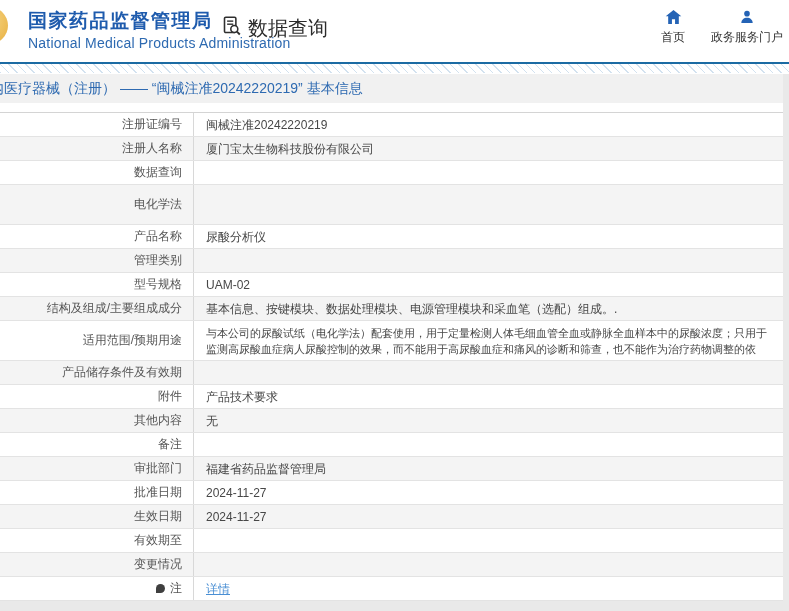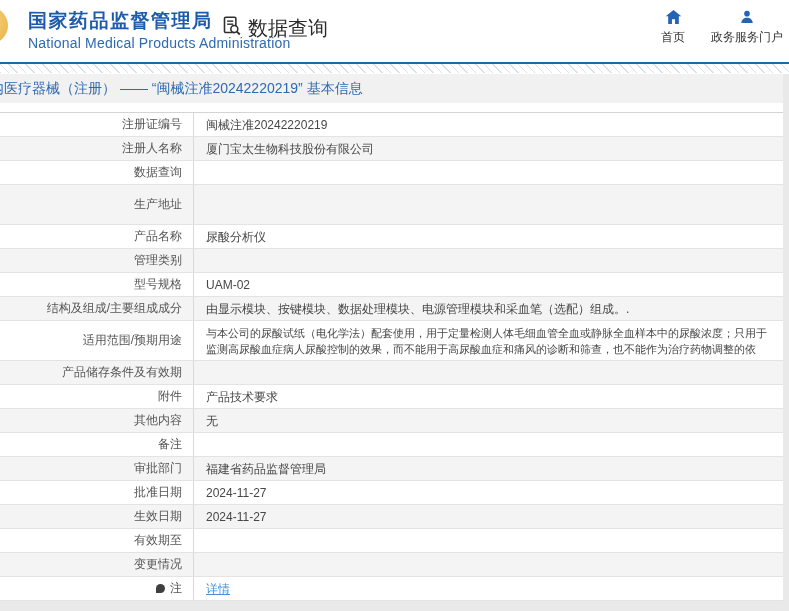--- a/index.html
+++ b/index.html
@@ -114,21 +114,21 @@
           <span class="val">厦门宝太生物科技股份有限公司</span>
         </div>
       </div>
       <div class="row">
         <div class="cell-label">
           <span>数据查询</span>
         </div>
       </div>
       <div class="row alt tall">
         <div class="cell-label">
-          <span>生产地址</span>
+          <span>电化学法</span>
         </div>
       </div>
       <div class="row">
         <div class="cell-label">
           <span>产品名称</span>
         </div>
         <div class="cell-value">
           <span class="val">尿酸分析仪</span>
         </div>
       </div>
@@ -143,21 +143,21 @@
         </div>
         <div class="cell-value">
           <span class="val">UAM-02</span>
         </div>
       </div>
       <div class="row alt">
         <div class="cell-label">
           <span>结构及组成/主要组成成分</span>
         </div>
         <div class="cell-value">
-          <span class="val">由显示模块、按键模块、数据处理模块、电源管理模块和采血笔（选配）组成。.</span>
+          <span class="val">基本信息、按键模块、数据处理模块、电源管理模块和采血笔（选配）组成。.</span>
         </div>
       </div>
       <div class="row tall">
         <div class="cell-label">
           <span>适用范围/预期用途</span>
         </div>
         <div class="cell-value">
           <span class="val">与本公司的尿酸试纸（电化学法）配套使用，用于定量检测人体毛细血管全血或静脉全血样本中的尿酸浓度；只用于监测高尿酸血症病人尿酸控制的效果，而不能用于高尿酸血症和痛风的诊断和筛查，也不能作为治疗药物调整的依据。.</span>
         </div>
       </div>

